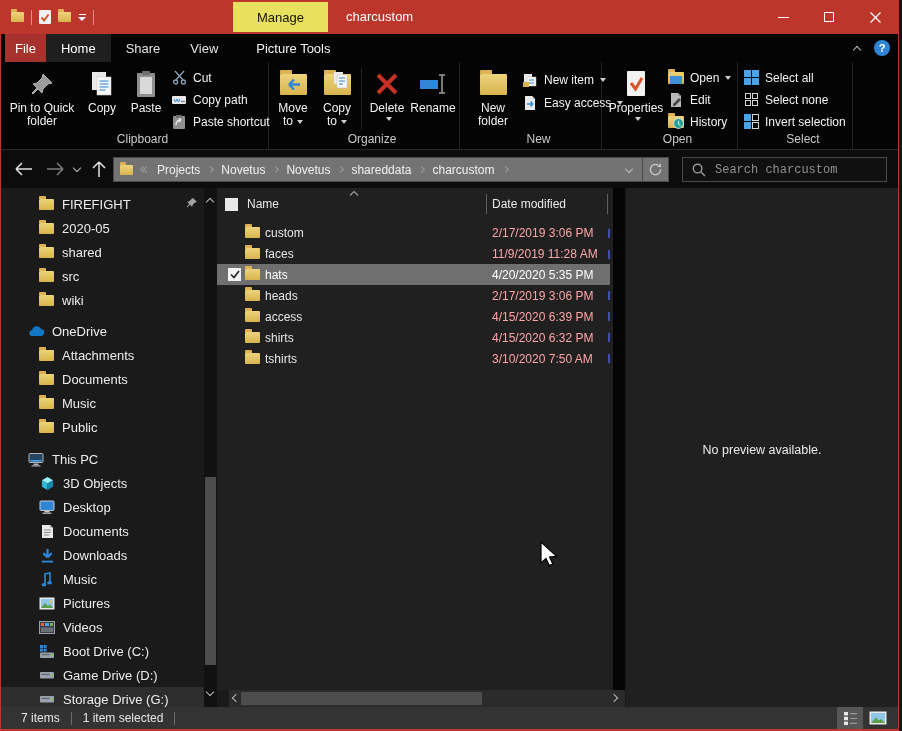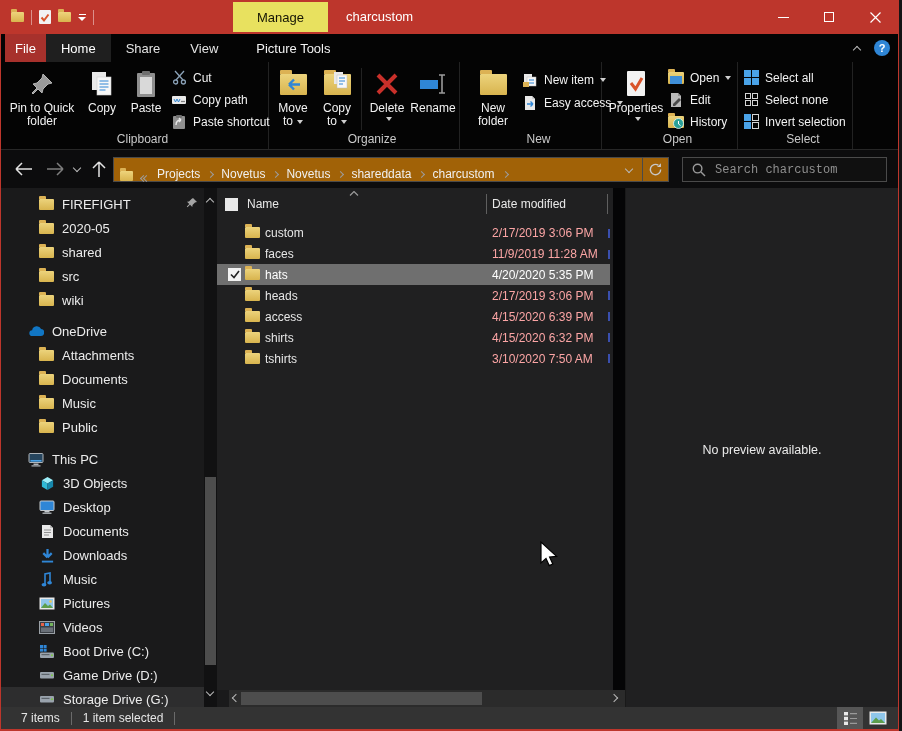--- a/index.html
+++ b/index.html
@@ -43,21 +43,21 @@
   .fold{position:relative;width:15px;height:11px;background:linear-gradient(180deg,#ecd37c,#d8b44e);border-radius:1px;flex:none}
   .fold:before{content:"";position:absolute;left:0;top:-3px;width:7px;height:3px;background:#dcb254;border-radius:1px 1px 0 0}
   .fold-lg{width:27px;height:21px}
   .fold-lg:before{width:12px;height:4px;top:-4px}
   .icwrap{position:relative}
   .ovl{position:absolute}
   .vline{position:absolute;width:1px;background:#222}
   
   .navbar{position:absolute;left:0;top:150px;right:0;height:38px;background:#0c0c0d}
   .navbtn{position:absolute;top:8px;width:24px;height:22px;display:flex;align-items:center;justify-content:center}
-  .addressbar{position:absolute;left:112px;top:7px;width:556px;height:25px;background:#a16207;border:1px solid #4a4a4a;display:flex;align-items:flex-end;padding-left:6px}
+  .addressbar{position:absolute;left:112px;top:7px;width:556px;height:25px;background:#737373;border:1px solid #4a4a4a;display:flex;align-items:center;padding-left:6px}
   .crumbs{display:flex;align-items:center;color:#f0f0f0;font-size:12px}
   .sep-r{display:inline-block;width:5px;height:5px;border-right:1.4px solid #9c9c9c;border-bottom:1.4px solid #9c9c9c;transform:rotate(-45deg);margin:0 8px}
   .sep-l{display:inline-block;width:5px;height:5px;border-right:1.4px solid #9c9c9c;border-bottom:1.4px solid #9c9c9c;transform:rotate(135deg)}
   .addr-right{margin-left:auto;display:flex;align-items:center;height:100%}
   .addr-caret{width:26px;height:100%;display:flex;align-items:center;justify-content:center}
   .chev-dn{transform:rotate(45deg);margin-top:-2px}
   .refresh{width:26px;height:100%;border-left:1px solid #4a4a4a;display:flex;align-items:center;justify-content:center}
   .searchbox{position:absolute;left:681px;top:7px;width:205px;height:25px;background:#101010;border:1px solid #4a4a4a;display:flex;align-items:center;padding:0 9px;gap:9px}
   .searchbox input{flex:1;background:transparent;border:none;outline:none;color:#cfcfcf;font-size:12px;font-family:Liberation Mono, monospace}
   .searchbox input::placeholder{color:#8f8f8f}

